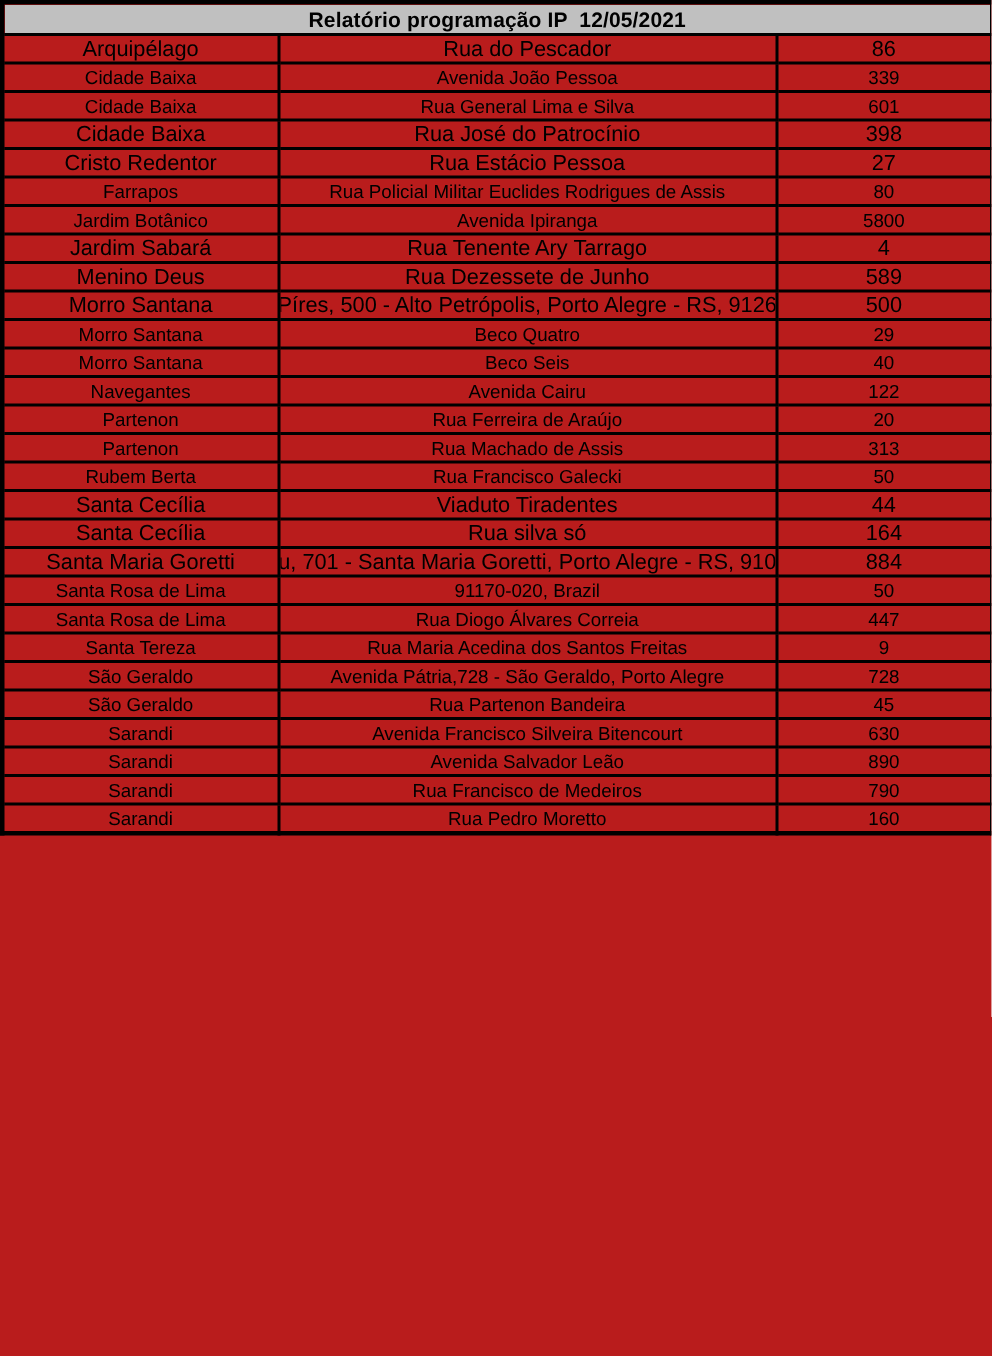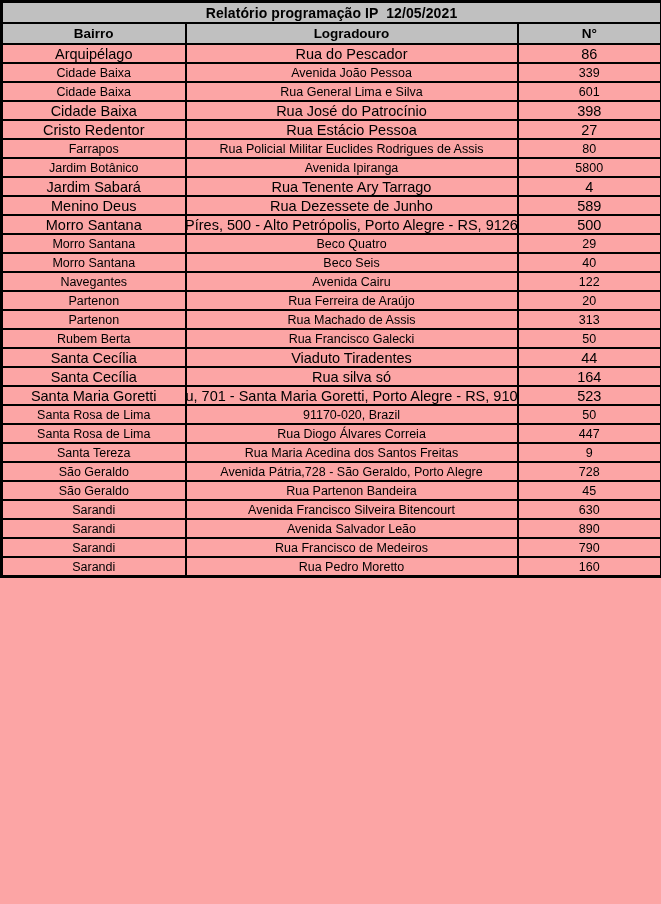--- a/index.html
+++ b/index.html
@@ -7,21 +7,21 @@
     padding:0;
     background:#ffffff;
     width:661px;
     height:904px;
     font-family:"Liberation Sans", sans-serif;
     color:#000000;
   }
   .page{
     width:661px;
     height:904px;
-    background:#fca5a5;
+    background:#b91c1c;
     overflow:hidden;
   }
   table.report{
     border-collapse:collapse;
     table-layout:fixed;
     width:660px;
     border:3px solid var(--border-color,#000);
   }
   col.c-bairro{width:184px;}
   col.c-logradouro{width:332px;}
@@ -68,25 +68,20 @@
   <table class="report">
     <colgroup>
       <col class="c-bairro">
       <col class="c-logradouro">
       <col class="c-numero">
     </colgroup>
     <thead>
       <tr>
         <th class="title-cell" colspan="3">Relatório programação IP  12/05/2021</th>
       </tr>
-      <tr>
-        <th class="hdr-cell">Bairro</th>
-        <th class="hdr-cell">Logradouro</th>
-        <th class="hdr-cell">N°</th>
-      </tr>
     </thead>
     <tbody id="rows-body">
         <tr class="large">
           <td>
             <div class="cw">Arquipélago</div>
           </td>
           <td>
             <div class="cw">Rua do Pescador</div>
           </td>
           <td>
@@ -281,21 +276,21 @@
           </td>
         </tr>
         <tr class="large">
           <td>
             <div class="cw">Santa Maria Goretti</div>
           </td>
           <td>
             <div class="cw">au, 701 - Santa Maria Goretti, Porto Alegre - RS, 9103</div>
           </td>
           <td>
-            <div class="cw">523</div>
+            <div class="cw">884</div>
           </td>
         </tr>
         <tr class="small">
           <td>
             <div class="cw">Santa Rosa de Lima</div>
           </td>
           <td>
             <div class="cw">91170-020, Brazil</div>
           </td>
           <td>

